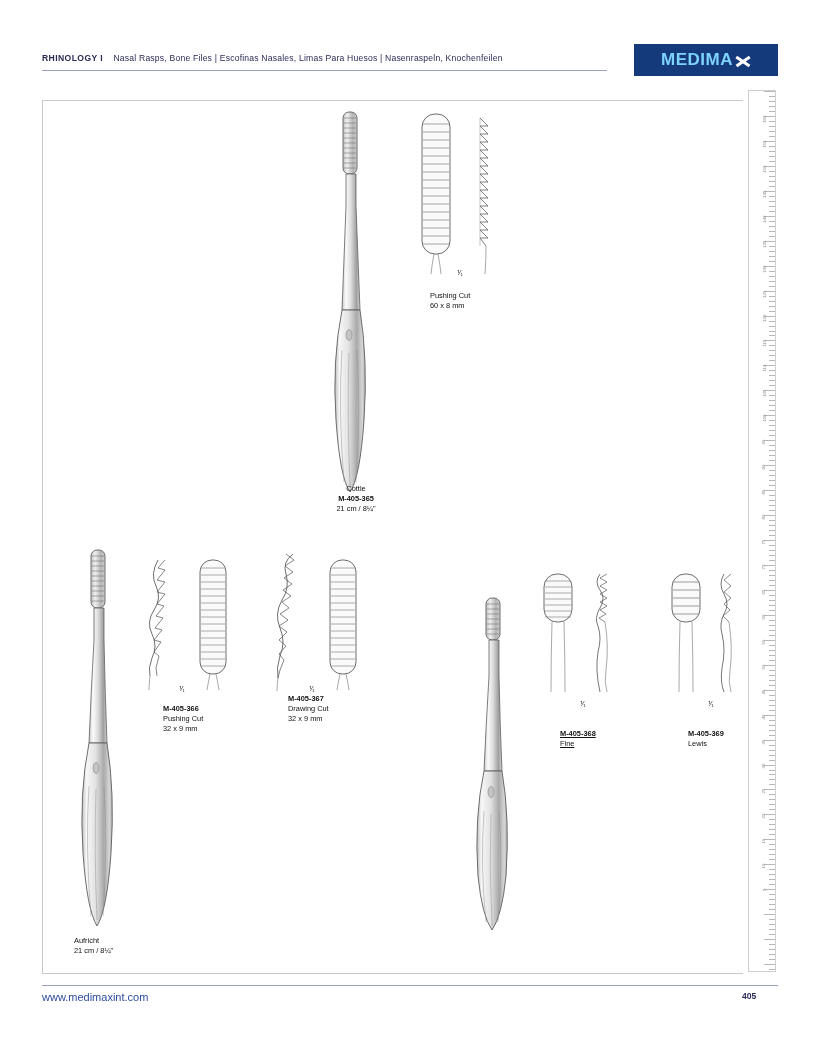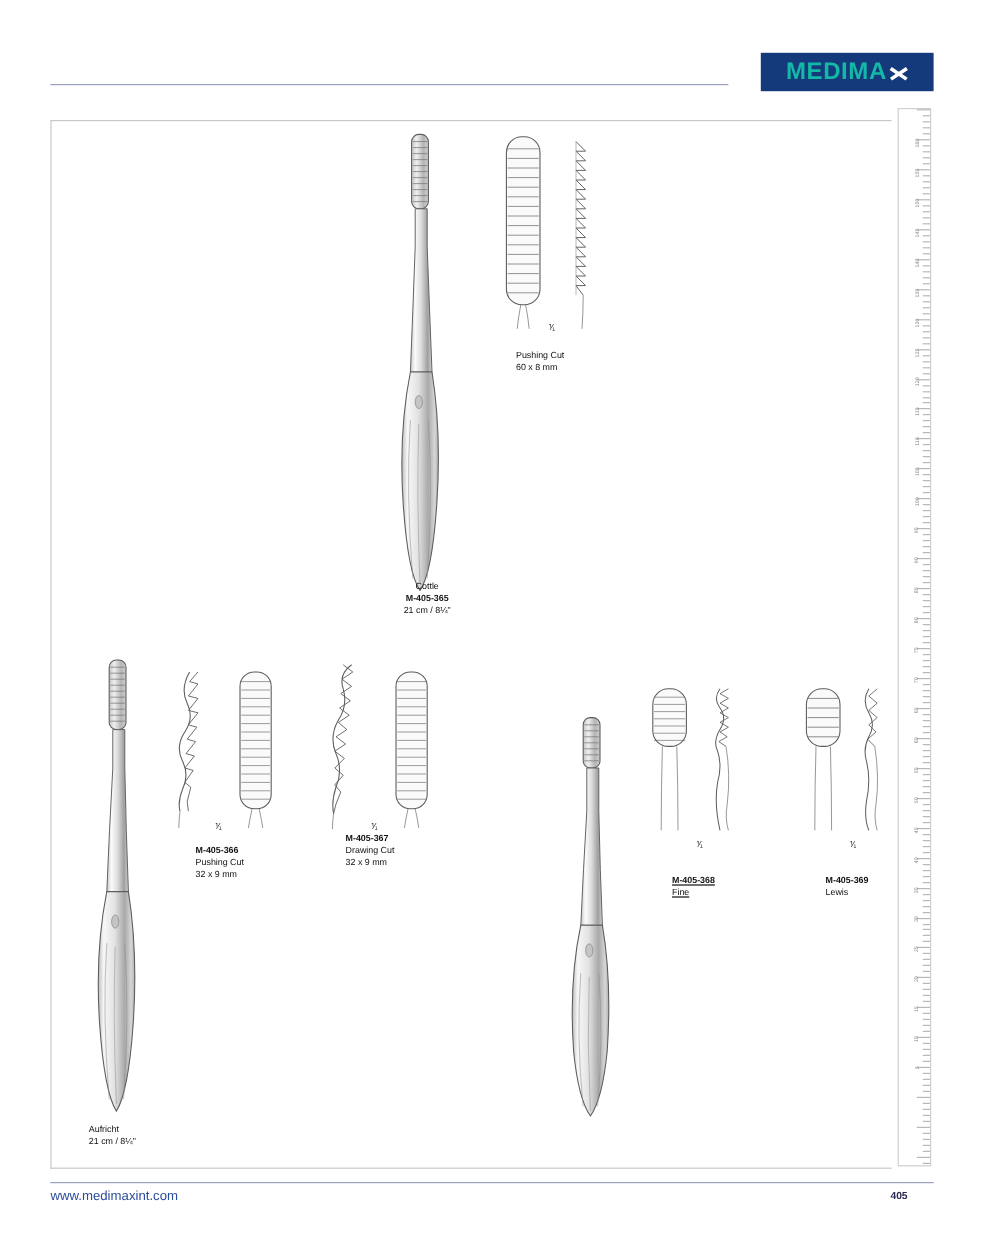--- a/index.html
+++ b/index.html
@@ -30,21 +30,21 @@
   }
   .hdr-rule{
     position:absolute;left:0;top:24px;width:565px;height:1px;background:#9aa0bd;
   }
   .logo{
     position:absolute;right:0;top:-2px;width:144px;height:32px;
     background:#143a7b;
     display:flex;align-items:center;justify-content:center;
   }
   .logo-text{
-    color:#14b8a6;font-weight:bold;font-size:20px;letter-spacing:.5px;
+    color:#7dd3fc;font-weight:bold;font-size:17px;letter-spacing:.5px;
     font-family:"Liberation Sans", sans-serif;
   }
   .logo-x{
     display:inline-block;position:relative;width:17px;height:17px;margin-left:1px;
   }
   .logo-x:before,.logo-x:after{
     content:"";position:absolute;left:1px;top:8px;width:16px;height:2.6px;background:#fff;
   }
   .logo-x:before{transform:rotate(34deg);}
   .logo-x:after{transform:rotate(-34deg);}
@@ -89,20 +89,24 @@
   svg{display:block;overflow:visible;}
   .steel-thin{stroke:#6f6f6f;stroke-width:.6;fill:none;}
   .hair{stroke:#8b8b8b;stroke-width:.45;fill:none;}
 </style>
 </head>
 <body>
 
 <div class="page">
 
   <div class="header">
+    <div class="hdr-text">
+      <span class="sect">RHINOLOGY I</span>
+      &nbsp;&nbsp;&nbsp;<span>Nasal Rasps, Bone Files | Escofinas Nasales, Limas Para Huesos | Nasenraspeln, Knochenfeilen</span>
+    </div>
     <div class="hdr-rule"></div>
     <div class="logo">
       <span class="logo-text">MEDIMA</span>
         <span class="logo-x"></span>
     </div>
   </div>
 
   <div class="content"></div>
 
   <svg style="position:absolute;left:322px;top:110px;" width="80" height="390">

